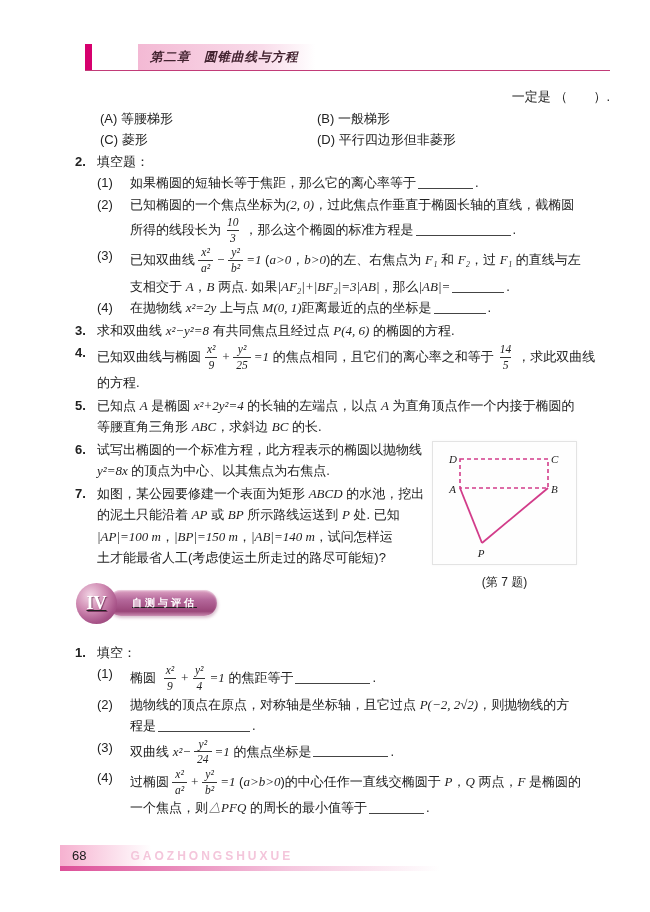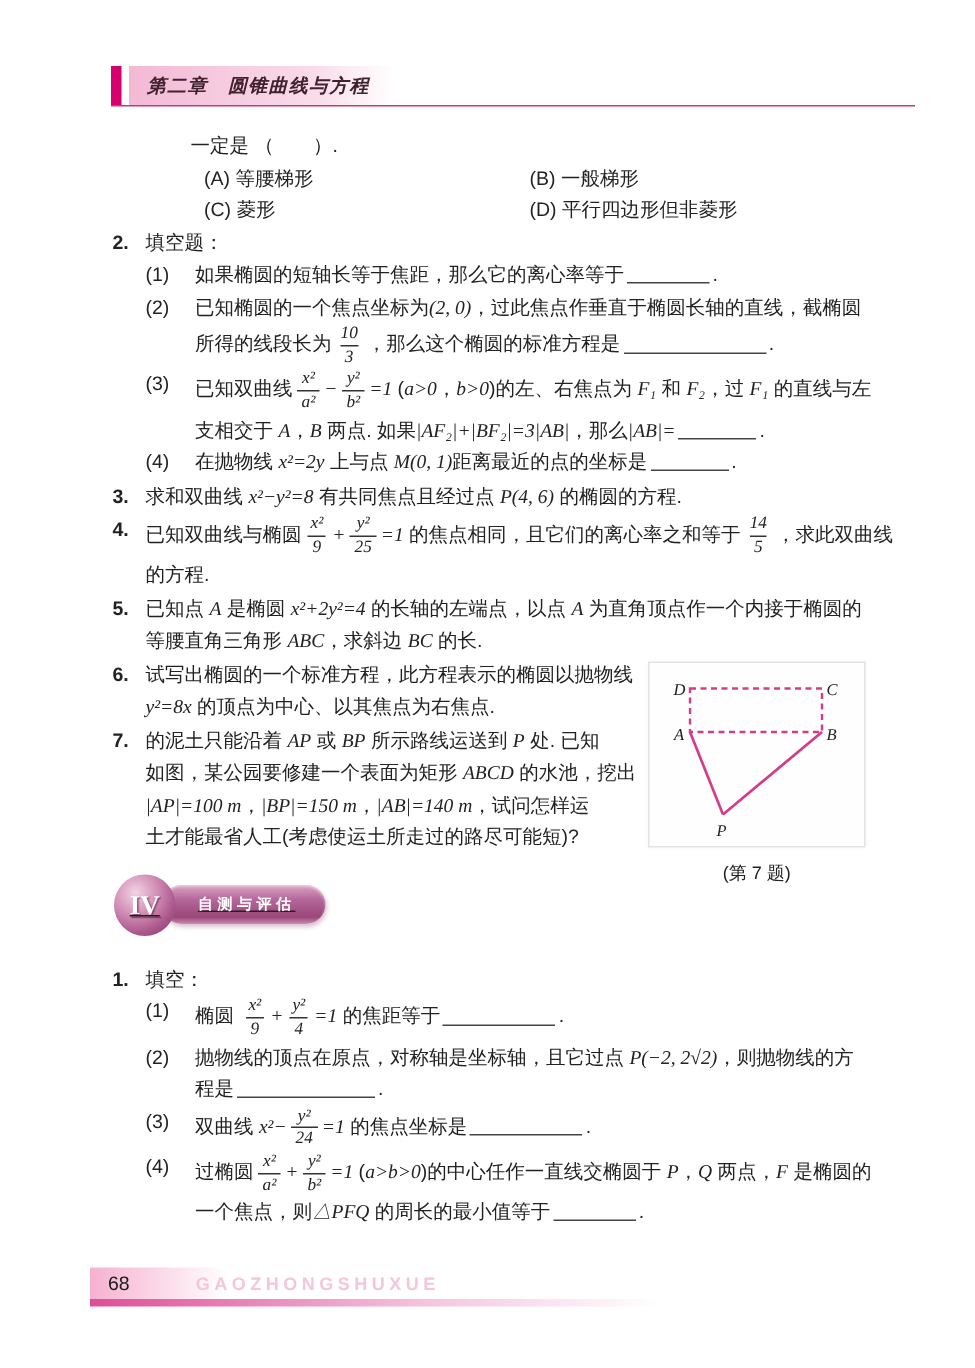--- a/index.html
+++ b/index.html
@@ -4,23 +4,24 @@
 <style>
   * { margin:0; padding:0; box-sizing:border-box; }
   html,body { background:#fff; }
   .page {
     position:relative; width:650px; height:912px; background:#fff;
     font-family:"Liberation Sans", sans-serif; color:#222; font-size:13px;
     overflow:hidden;
   }
   
   .chapter-header {
-    position:absolute; top:44px; left:74px; right:40px;
+    position:absolute; top:44px; left:85px; right:40px;
     display:flex; align-items:stretch;
     border-bottom:1.5px solid #c23b78;
+    gap:41px;
   }
   .chapter-accent-bar { width:7px; background:#d6006e; margin-right:5px; }
   .chapter-tab {
     background:linear-gradient(to right,#f3b9d4,#f9dcea 70%,#fff);
     padding:5px 16px 4px 12px;
     font-weight:bold; font-style:italic; font-size:12.5px; color:#42222f;
     letter-spacing:1px;
   }
   
   .main { position:absolute; top:86px; left:75px; width:535px; }
@@ -32,22 +33,22 @@
     vertical-align:middle; margin:1px 3px; line-height:1.1;
     font-family:"Liberation Serif", serif; font-style:italic; font-size:11.5px;
   }
   .fnum { padding:0 3px 1px; }
   .fden { border-top:1px solid #333; padding:1px 3px 0; }
   
   .q { position:relative; padding-left:22px; margin-bottom:1px; }
   .q-num { position:absolute; left:0; top:0; font-weight:bold; line-height:21.5px; }
   .sub { position:relative; padding-left:33px; }
   .sub-num { position:absolute; left:0; top:0; line-height:21.5px; }
-  .intro { margin-left:52px; }
-  .options { display:grid; grid-template-columns:217px 1fr; margin-left:61px; }
+  .intro { margin-left:65px;text-align:right; }
+  .options { display:grid; grid-template-columns:217px 1fr; margin-left:25px; }
   .option { line-height:21.5px; }
   
   .q67-wrap { overflow:visible; }
   .figure-block { float:right; width:145px; margin-right:33px; margin-top:2px; }
   .figure-box { width:145px; height:124px; border:1px solid #e3e3e3; background:#fefefe; box-shadow:0 0 3px rgba(0,0,0,.04); }
   .figure-caption { text-align:center; font-size:12px; margin-top:9px; color:#222; }
   .fig-label { font-family:"Liberation Serif", serif; font-style:italic; font-size:11px; fill:#222; }
   
   .section-badge { display:flex; align-items:center; margin:14px 0 18px 1px; clear:left;text-decoration:underline; }
   .badge-sphere {
@@ -173,22 +174,22 @@
       </aside>
 
       <div class="q">
         <span class="q-num">6.</span>
         <div class="line">试写出椭圆的一个标准方程，此方程表示的椭圆以抛物线</div>
         <div class="line"><span class="math">y²=8x</span> 的顶点为中心、以其焦点为右焦点.</div>
       </div>
 
       <div class="q">
         <span class="q-num">7.</span>
+        <div class="line">如图，某公园要修建一个表面为矩形 <span class="math">ABCD</span> 的水池，挖出</div>
         <div class="line">的泥土只能沿着 <span class="math">AP</span> 或 <span class="math">BP</span> 所示路线运送到 <span class="math">P</span> 处. 已知</div>
-        <div class="line">如图，某公园要修建一个表面为矩形 <span class="math">ABCD</span> 的水池，挖出</div>
         <div class="line"><span class="math">|AP|=100 m</span>，<span class="math">|BP|=150 m</span>，<span class="math">|AB|=140 m</span>，试问怎样运</div>
         <div class="line">土才能最省人工(考虑使运土所走过的路尽可能短)?</div>
       </div>
 
       <div class="section-badge">
         <div class="badge-sphere">
           <span>IV</span>
         </div>
         <div class="badge-pill">
           <span>自测与评估</span>

